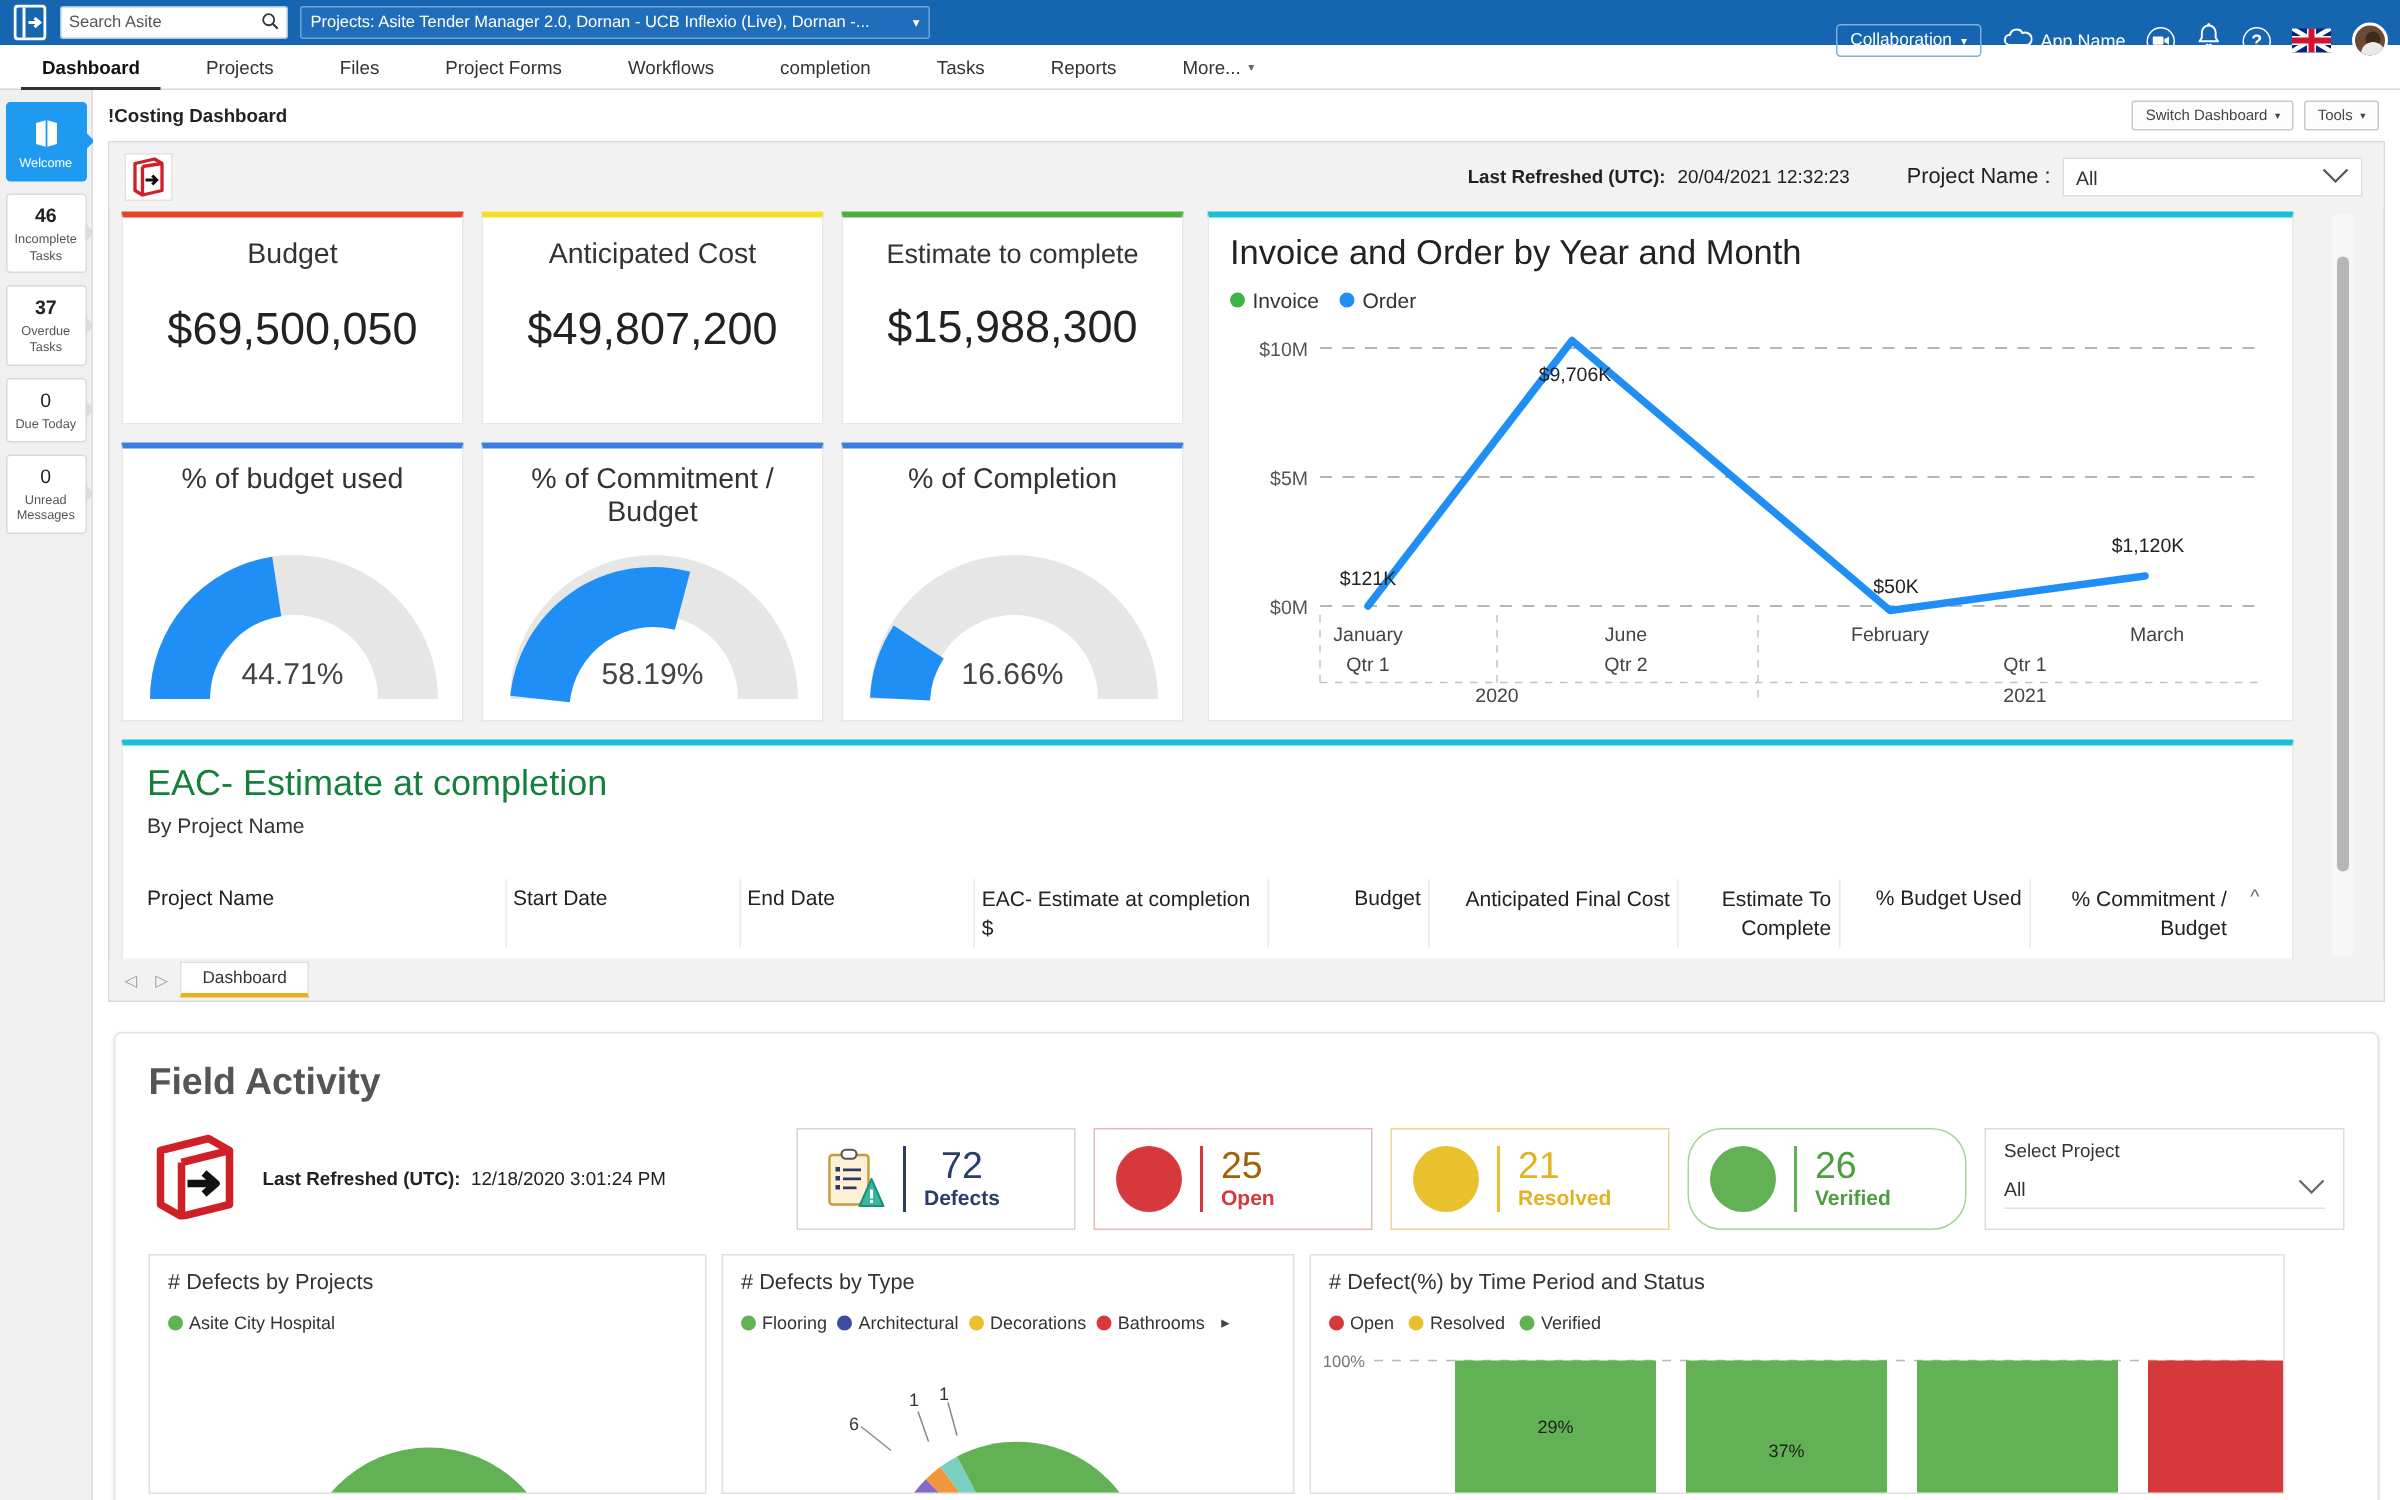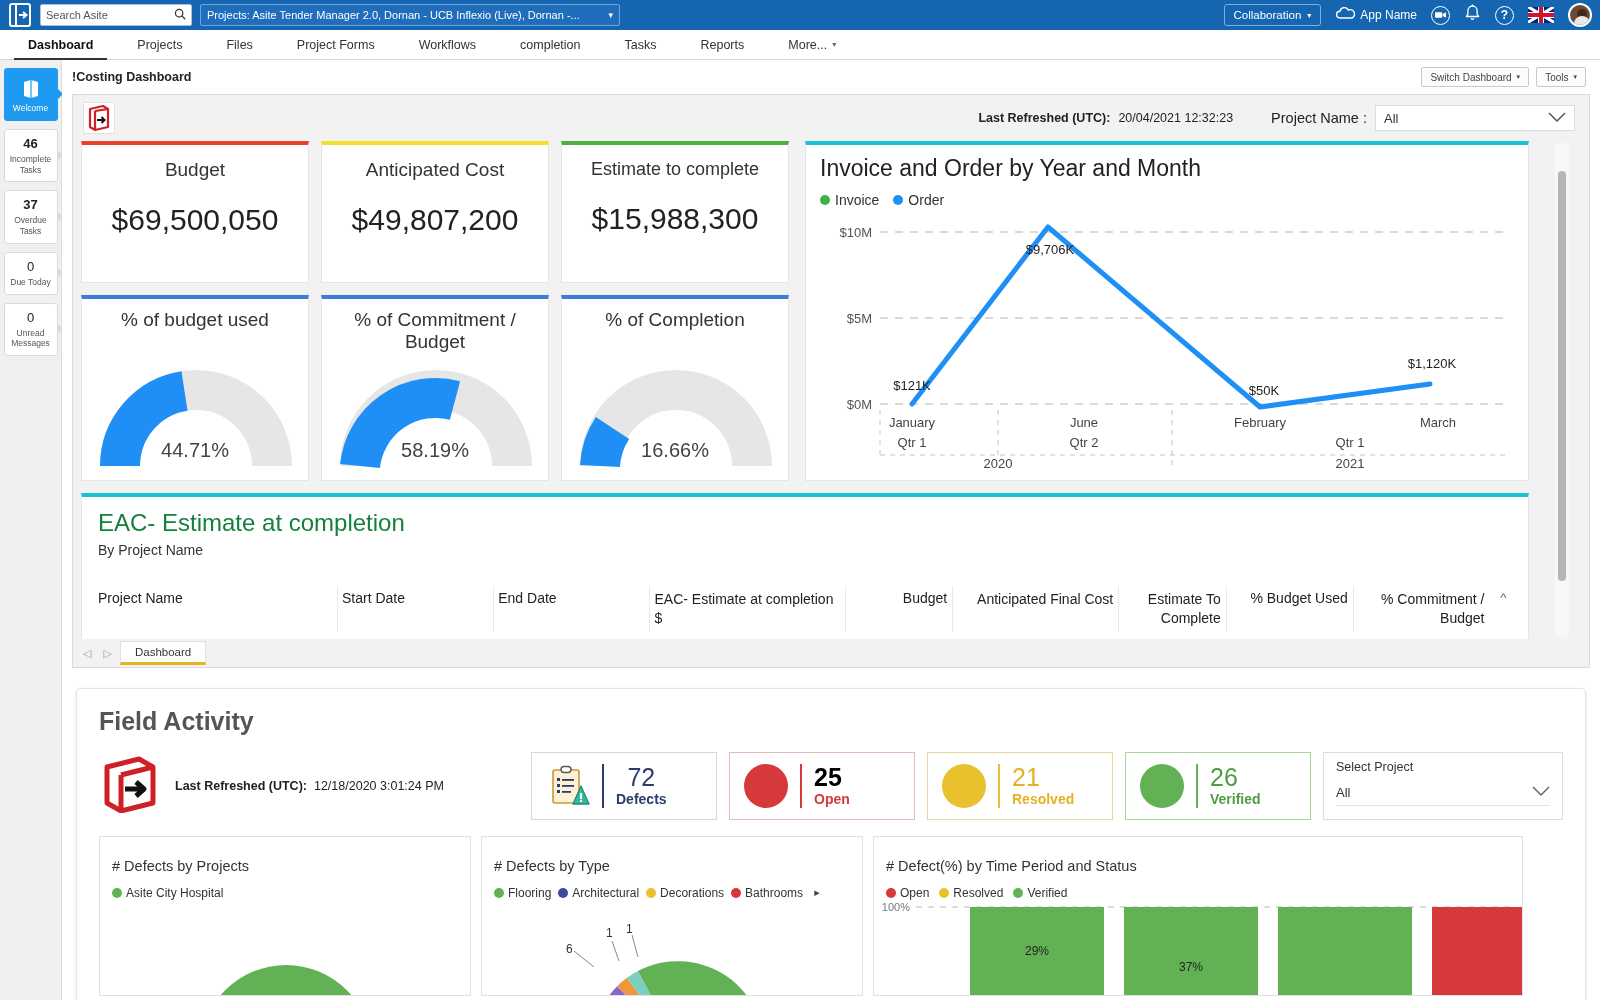--- a/index.html
+++ b/index.html
@@ -28,21 +28,21 @@
   }
   .search-box .txt { flex: 1; }
   .proj-select {
     height: 22px; width: 420px; background: #1f6dbb;
     border: 1px solid #6ea5d6; border-radius: 2px;
     display: flex; align-items: center; padding: 0 6px;
     font-size: 11px; color: #ffffff; overflow: hidden; white-space: nowrap;
   }
   .proj-select .txt { flex: 1; overflow: hidden; text-overflow: ellipsis; }
   .topbar-right {
-    position: absolute; right: 8px; top: 0; height: 30px;
+    position: absolute; right: 8px; top: 12px; height: 30px;
     display: flex; align-items: center; gap: 14px;
   }
   .collab-btn {
     height: 22px; border: 1px solid #7fb0dc; border-radius: 3px;
     color: #fff; font-size: 11.5px; padding: 0 9px;
     display: flex; align-items: center; gap: 6px;
   }
   .appstore { color: #fff; font-size: 12px; display: flex; align-items: center; gap: 5px; }
   .ico-circ {
     width: 19px; height: 19px; border-radius: 50%;
@@ -240,21 +240,21 @@
   .sel-proj .cap { font-size: 12.5px; color: #333; }
   .sel-proj .ctl {
     margin-top: 6px; height: 26px; border-bottom: 1px solid #e2e2e2;
     display: flex; align-items: center; font-size: 13px; color: #333;
   }
   .sel-proj .ctl .v { flex: 1; }
 
   .mini-row { display: flex; gap: 10px; margin-top: 16px; }
   .mini-panel {
     background: #fff; border: 1px solid #e0e0e0; height: 160px;
-    padding: 21px 12px; overflow: hidden; position: relative;
+    padding: 10px 12px; overflow: hidden; position: relative;
   }
   .mini-title { font-size: 14.5px; color: #333; }
   .mini-legend { display: flex; gap: 10px; margin-top: 12px; font-size: 12px; color: #333; flex-wrap: nowrap; }
   .mini-legend .li { display: flex; align-items: center; gap: 4px; white-space: nowrap; }
   .legend-more { color: #444; font-size: 11px; margin-left: 4px; }
 
   .pie-holder { position: absolute; left: 0; right: 0; top: 62px; height: 120px; }
 </style>
 </head>
 <body>
@@ -624,35 +624,35 @@
             <span class="txtwrap">
               <span class="n" style="color:#2b3c6b;display:block;text-align:center;">72</span>
               <span class="t" style="color:#2b3c6b;">Defects</span>
             </span>
           </div>
 
           <div class="stat-card" style="border-color:#e6b8b8;">
             <span class="circ" style="background:#d5393b;"></span>
             <span class="sep" style="background:#d5393b;"></span>
             <span class="txtwrap">
-              <span class="n" style="color:#000000;display:block;font-weight:bold;">25</span>
+              <span class="n" style="color:#a16207;display:block;">25</span>
               <span class="t" style="color:#d5393b;">Open</span>
             </span>
           </div>
 
           <div class="stat-card" style="border-color:#e9d79a;">
             <span class="circ" style="background:#e9c12f;"></span>
             <span class="sep" style="background:#e9c12f;"></span>
             <span class="txtwrap">
               <span class="n" style="color:#e3b224;display:block;">21</span>
               <span class="t" style="color:#e3b224;">Resolved</span>
             </span>
           </div>
 
-          <div class="stat-card" style="border-color:#a8d49a;">
+          <div class="stat-card" style="border-color:#a8d49a;border-radius:23px;">
             <span class="circ" style="background:#63b155;"></span>
             <span class="sep" style="background:#63b155;"></span>
             <span class="txtwrap">
               <span class="n" style="color:#4f9c43;display:block;">26</span>
               <span class="t" style="color:#4f9c43;">Verified</span>
             </span>
           </div>
 
           <div class="sel-proj">
             <div class="cap">Select Project</div>

